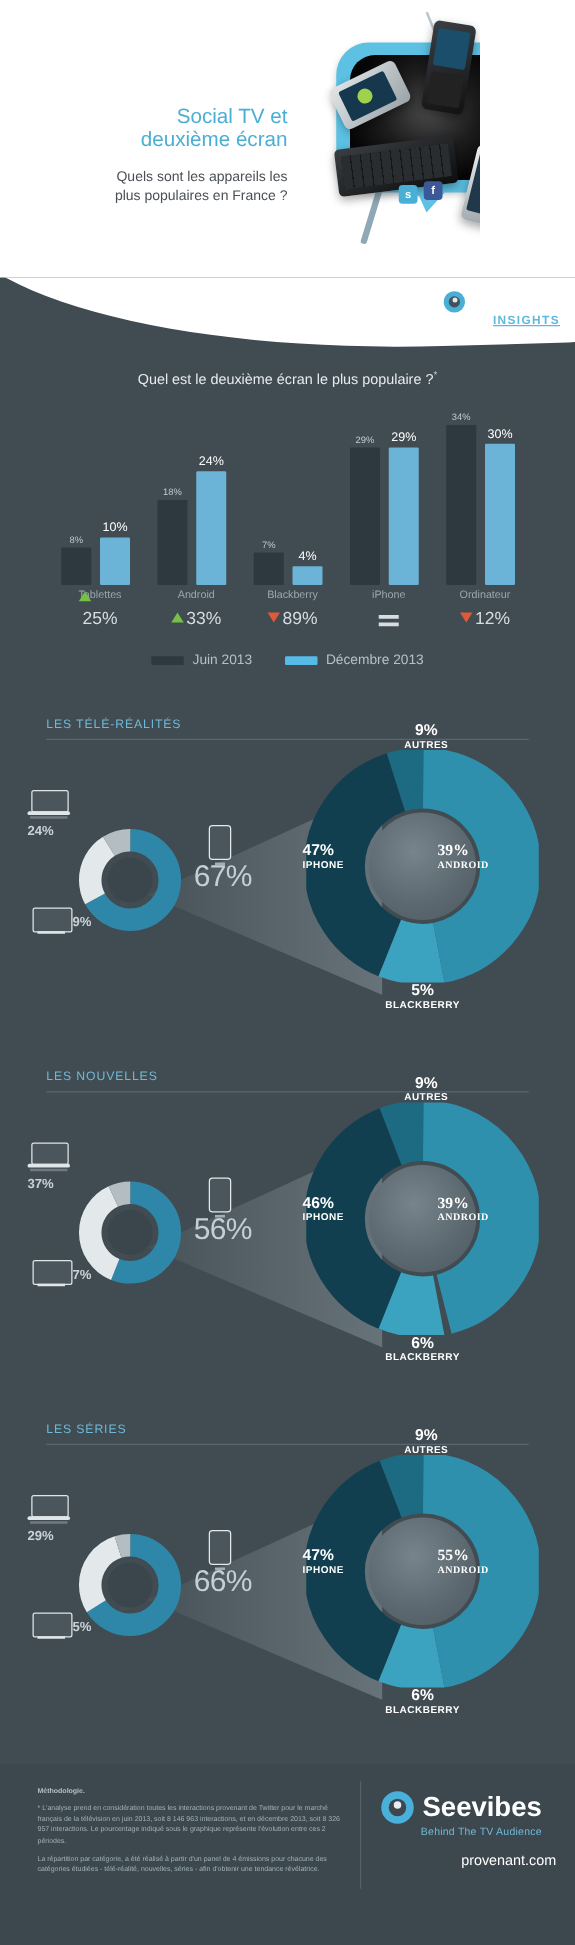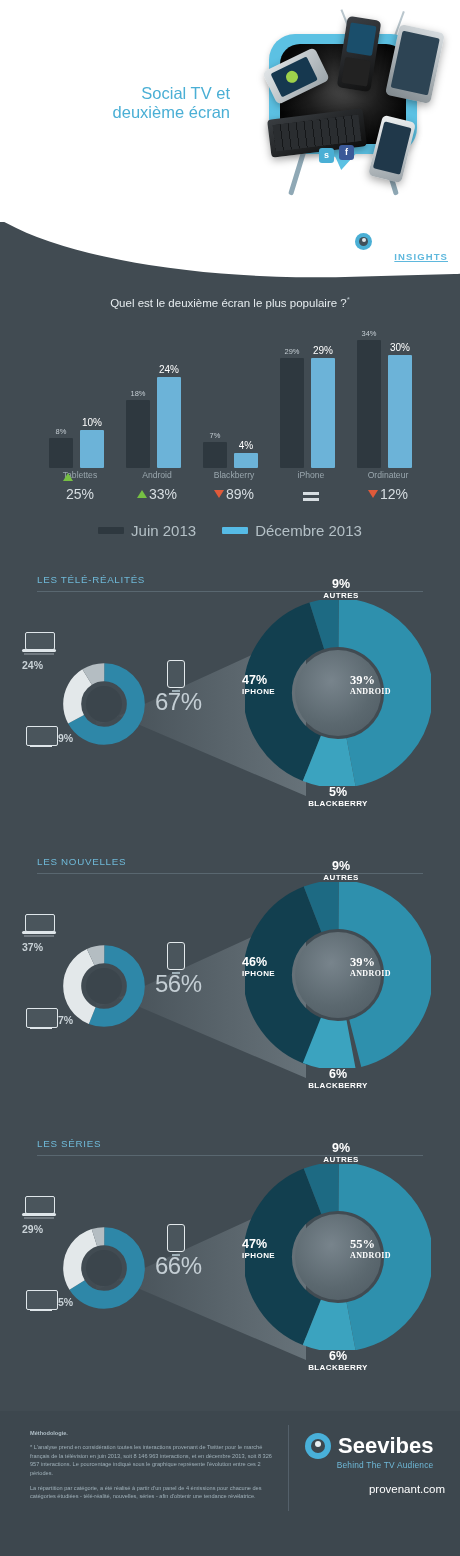--- a/index.html
+++ b/index.html
@@ -5,21 +5,21 @@
   html,body{margin:0;padding:0;}
   body{
     width:460px;height:1556px;overflow:hidden;
     background:#ffffff;
     font-family:"Liberation Sans", sans-serif;
     -webkit-font-smoothing:antialiased;
   }
   .page{position:relative;width:460px;height:1556px;}
 
   
-  .hero{position:relative;width:460px;height:228px;background:#ffffff;overflow:hidden;}
+  .hero{position:relative;width:384px;height:228px;background:#ffffff;overflow:hidden;}
   .hero-title{
     position:absolute;left:18px;top:84px;width:212px;text-align:right;
     font-size:16.5px;line-height:19px;color:#4aafd5;font-weight:400;
   }
   .hero-sub{
     position:absolute;left:18px;top:135px;width:212px;text-align:right;
     font-size:11.2px;line-height:15px;color:#4a4f55;font-weight:400;
   }
   
   .tv-wrap{position:absolute;left:247px;top:6px;width:210px;height:205px;}
@@ -102,21 +102,21 @@
   .cat{position:absolute;top:130px;width:70px;text-align:center;font-size:8.6px;color:#9aa7ae;}
   .delta{position:absolute;top:146px;width:70px;text-align:center;font-size:14px;color:#d7dee2;font-weight:400;}
   .delta .arr{display:inline-block;width:0;height:0;margin-right:2px;vertical-align:1px;}
   .arr.up{border-left:5px solid transparent;border-right:5px solid transparent;border-bottom:8px solid #76c043;}
   .arr.down{border-left:5px solid transparent;border-right:5px solid transparent;border-top:8px solid #e05a3a;}
   .eqs{display:inline-block;width:16px;height:3px;background:#d7dee2;box-shadow:0 6px 0 #d7dee2;vertical-align:4px;}
   .arr-tab{position:absolute;left:18px;top:133px;width:0;height:0;
     border-left:5px solid transparent;border-right:5px solid transparent;border-bottom:8px solid #76c043;}
 
   .legend{position:absolute;left:0;top:300px;width:460px;display:flex;justify-content:center;gap:26px;align-items:center;}
-  .lg{display:flex;align-items:center;gap:7px;font-size:15px;color:#b4c0c6;}
+  .lg{display:flex;align-items:center;gap:7px;font-size:11px;color:#b4c0c6;}
   .sw{width:26px;height:7px;border-radius:1px;}
   .sw.a{background:#2e383f;}
   .sw.b{background:#56bbe6;}
 
   
   .sect{position:absolute;left:0;width:460px;}
   .sect-title{position:absolute;left:37px;top:0;font-size:9.8px;color:#6fb9d8;letter-spacing:.7px;font-weight:400;}
   .sect-rule{position:absolute;left:37px;top:17px;width:386px;height:1px;background:#596770;}
 
   .chart-area{position:absolute;left:0;top:18px;width:460px;height:238px;}
@@ -167,20 +167,21 @@
   .flogo-tag{font-size:8.4px;color:#6fb9d8;text-align:right;margin-top:1px;letter-spacing:.2px;}
   .fsite{position:absolute;left:305px;top:72px;width:140px;text-align:right;font-size:11.5px;color:#ffffff;font-weight:400;}
 </style>
 </head>
 <body>
 
 <div class="page">
 
   <div class="hero">
     <div class="hero-title">Social TV et<br>deuxième écran</div>
+    <div class="hero-sub">Quels sont les appareils les<br>plus populaires en France ?</div>
 
     <div class="tv-wrap">
       <div class="antenna a1"></div>
       <div class="antenna a2"></div>
       <div class="tv-body"></div>
       <div class="tv-screen"></div>
       <div class="tv-leg l"></div>
       <div class="tv-leg r"></div>
       <div class="tv-speech"></div>
       <div class="dev dev-and">

